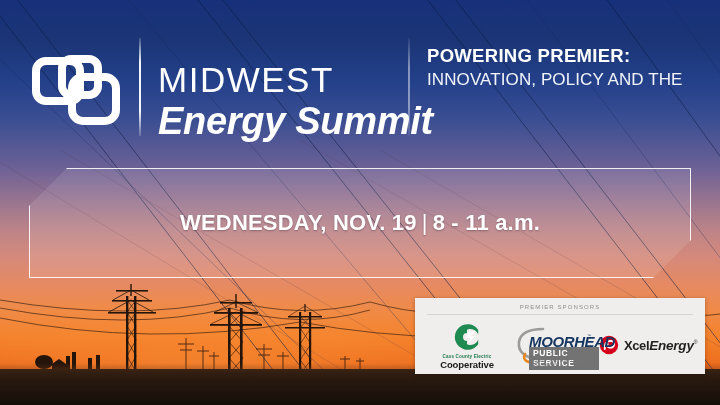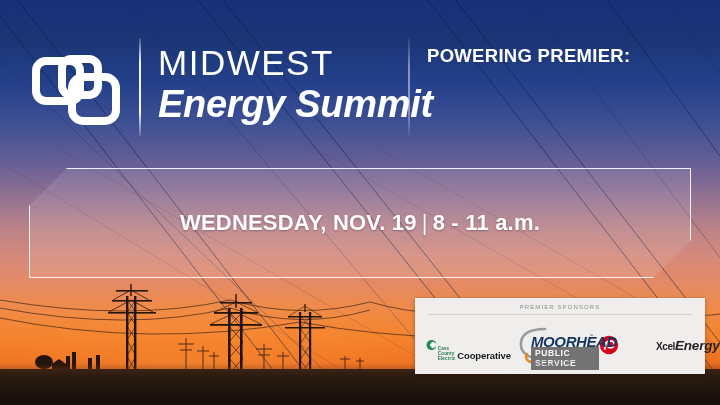--- a/index.html
+++ b/index.html
@@ -67,21 +67,21 @@
     position:absolute; left:139px; top:38px;
     width:2px; height:98px;
     background:linear-gradient(to bottom, rgba(255,255,255,.15), rgba(255,255,255,.95) 25%, rgba(255,255,255,.95) 75%, rgba(255,255,255,.15));
   }
   .divider-2 {
     position:absolute; left:408px; top:38px;
     width:2px; height:98px;
     background:linear-gradient(to bottom, rgba(255,255,255,.05), rgba(255,255,255,.45) 30%, rgba(255,255,255,.45) 70%, rgba(255,255,255,.05));
   }
   .brandtext {
-    position:absolute; left:158px; top:43px;
+    position:absolute; left:158px; top:60px;
     color:#fff;
   }
   .brand-line1 {
     font-size:35px; font-weight:300; letter-spacing:1.5px;
     line-height:40px; color:#fff;
   }
   .brand-line2 {
     font-size:38px; font-weight:bold; font-style:italic;
     letter-spacing:-.3px; line-height:42px; color:#fff;
   }
@@ -138,21 +138,21 @@
     color:#8e8e8e; font-weight:400;
     padding-bottom:4px;
   }
   .sponsors-rule { height:1px; background:#d5d2cf; margin:0 2px 3px; }
   .sponsor-logos {
     display:flex; align-items:center; justify-content:space-around;
     height:54px;
   }
 
   
-  .s-cass { display:flex; flex-direction:row; align-items:flex-end; width:86px; }
+  .s-cass { display:flex; flex-direction:column; align-items:center; width:86px; }
   .s-cass .mark { width:32px; height:32px; }
   .s-cass .l1 { font-size:4.6px; font-weight:bold; color:#1f7a4d; letter-spacing:.15px; margin-top:1px; }
   .s-cass .l2 { font-size:9.5px; font-weight:bold; color:#1a1a1a; letter-spacing:-.1px; line-height:11px; }
 
   
   .s-moor { position:relative; width:92px; height:42px; }
   .s-moor .word {
     position:absolute; left:20px; top:9px;
     font-size:15px; font-weight:bold; color:#13355f;
     letter-spacing:-.4px; font-style:italic;
@@ -165,21 +165,21 @@
     padding:1px 4px 1.5px;
   }
   .s-moor .sub {
     position:absolute; left:24px; top:35px;
     font-size:3.4px; color:#7a7a7a; letter-spacing:.25px;
   }
 
   
   .s-xcel { display:flex; align-items:center; gap:5px; width:96px; }
   .s-xcel .swirl { width:20px; height:20px; flex:0 0 20px; }
-  .s-xcel .x1 { font-size:10px; font-weight:bold; color:#231f20; letter-spacing:-.4px;margin-left:32px; }
+  .s-xcel .x1 { font-size:13px; font-weight:bold; color:#231f20; letter-spacing:-.4px; }
   .s-xcel .x2 { font-size:13.5px; font-weight:700; font-style:italic; color:#231f20; letter-spacing:-.2px; }
   .s-xcel .reg { font-size:5px; color:#231f20; vertical-align:super; }
 </style>
 </head>
 <body>
 
 <div class="banner">
 
   <div class="sky"></div>
   <div class="glow"></div>
@@ -320,20 +320,21 @@
     <div class="divider-1"></div>
     <div class="divider-2"></div>
 
     <div class="brandtext">
       <div class="brand-line1">MIDWEST</div>
       <div class="brand-line2">Energy Summit</div>
     </div>
 
     <div class="tagline">
       <div class="tag-strong">POWERING PREMIER:</div>
+      <div class="tag-rest">INNOVATION, POLICY AND THE</div>
     </div>
   </div>
 
   <div class="panel">
     <div class="panel-date">
       <span>WEDNESDAY, NOV. 19</span><span class="sep">|</span><span>8 - 11 a.m.</span>
     </div>
   </div>
 
   <div class="sponsors">

